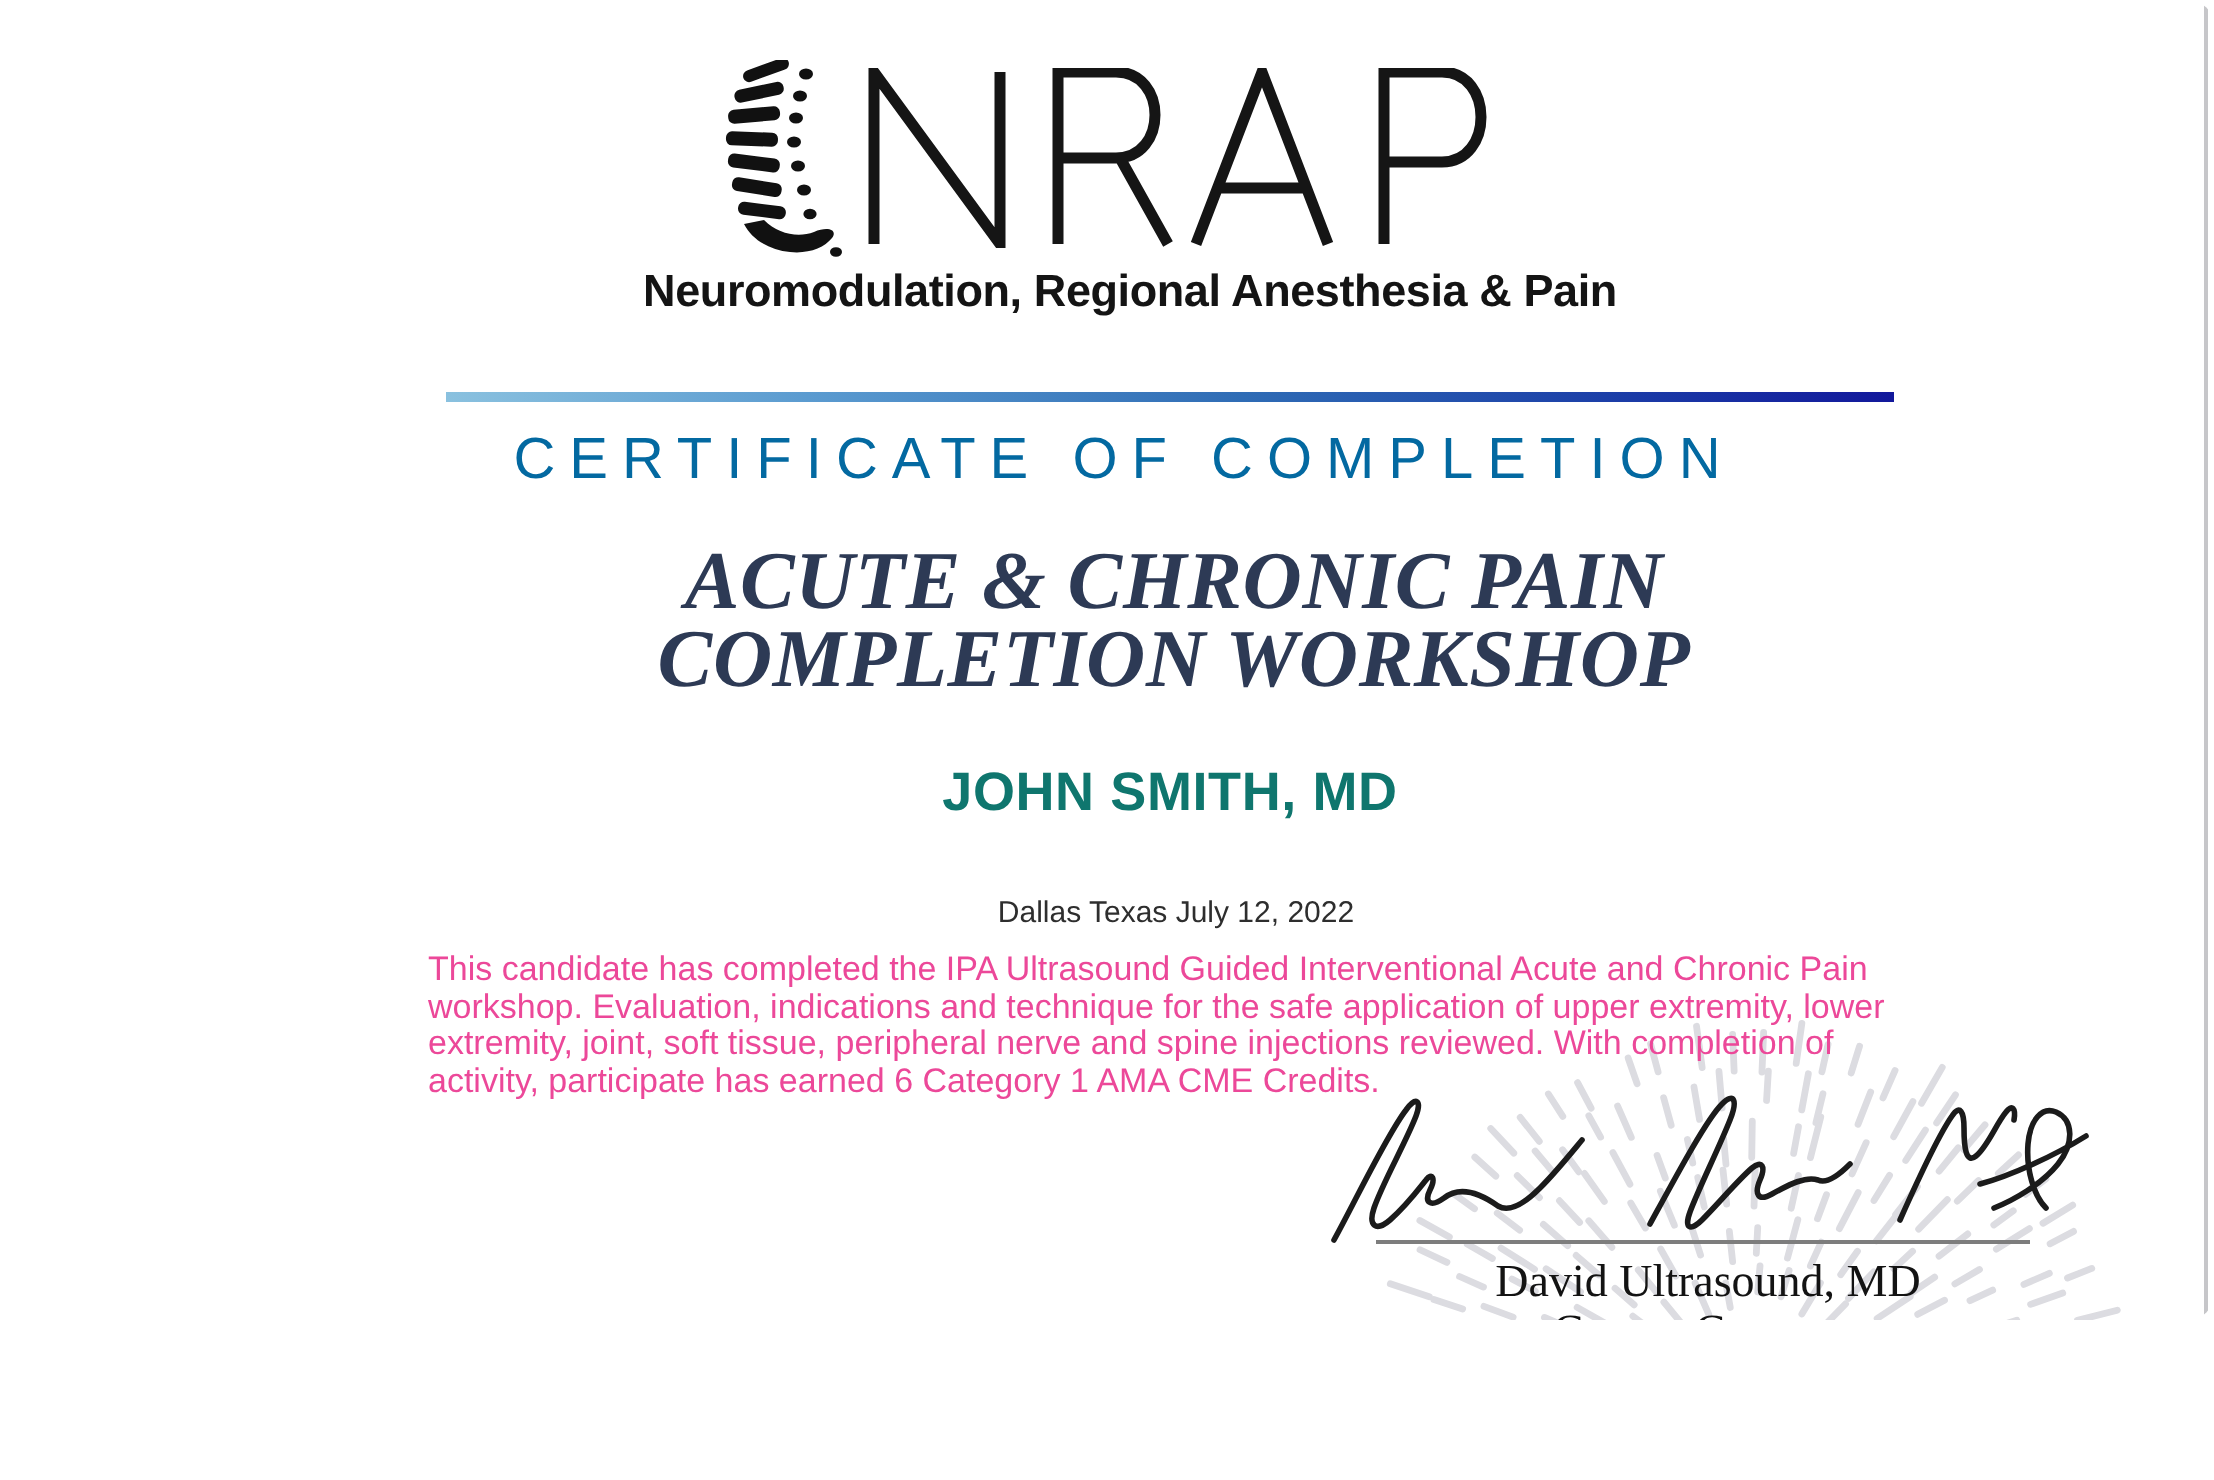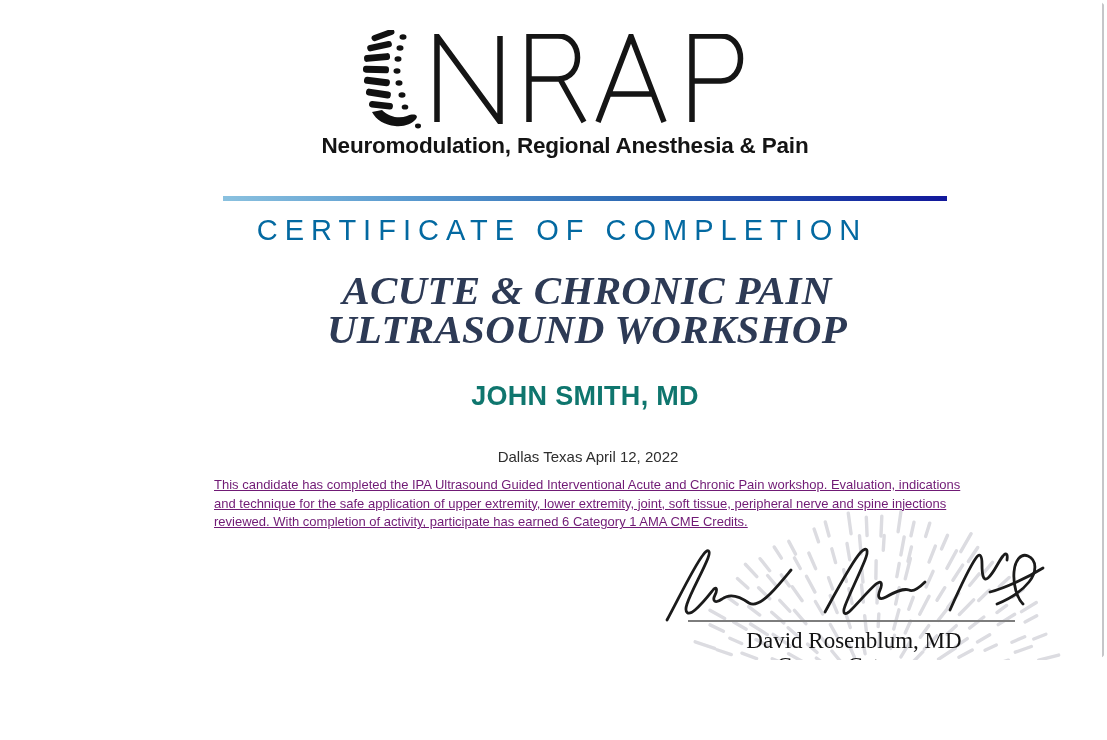--- a/index.html
+++ b/index.html
@@ -18,22 +18,22 @@
   #accent-rule{left:223px;top:196px;width:724px;height:5px;z-index:2;
     background:linear-gradient(90deg,#8ac1df 0%,#5b9bd0 25%,#2f6cb5 55%,#1c3fa8 80%,#12189b 100%);}
   
   #cert-heading{left:162px;top:214px;width:800px;font-size:29px;font-weight:400;
     letter-spacing:7px;color:#0369a1;z-index:2;}
   #course-title{left:187px;top:271px;width:800px;font-family:"Liberation Serif",serif;
     font-weight:bold;font-size:41px;line-height:39px;color:#2d3a55;letter-spacing:0.3px;z-index:2;font-style:italic;}
   #recipient{left:185px;top:381px;width:800px;font-size:27px;font-weight:bold;
     color:#0f766e;letter-spacing:0.3px;z-index:2;}
   #location-date{left:188px;top:448px;width:800px;font-size:15px;color:#2e2e2e;z-index:2;}
-  #body-text{left:214px;top:476px;width:757px;font-size:13px;line-height:18.7px;
-    color:#701a75;z-index:2;text-decoration:underline;}
+  #body-text{left:214px;top:476px;width:757px;font-size:17px;line-height:18.7px;
+    color:#ec4899;z-index:2;}
   
   #sunburst{left:0;top:0;width:1107px;height:740px;z-index:0;pointer-events:none;}
   #signature-svg{left:645px;top:540px;width:410px;height:85px;z-index:3;}
   #signature-rule{left:688px;top:620px;width:327px;height:1.5px;background:#7d7d7d;z-index:2;}
   #signatory{left:652px;top:628px;width:404px;font-family:"Liberation Serif",serif;
     font-size:23px;line-height:25px;color:#131313;z-index:2;}
   
   #page-edge{left:1102px;top:0;width:2px;height:740px;background:#c6c6c9;z-index:4;}
 </style>
 </head>
@@ -345,38 +345,38 @@
   </svg>
 
   <div id="tagline" class="abs ctr">Neuromodulation, Regional Anesthesia &amp; Pain</div>
 
   <div id="accent-rule" class="abs"></div>
 
   <div id="cert-heading" class="abs ctr">CERTIFICATE OF COMPLETION</div>
 
   <div id="course-title" class="abs ctr">
     <div>ACUTE &amp; CHRONIC PAIN</div>
-    <div>ULTRASOUND WORKSHOP</div>
+    <div>COMPLETION WORKSHOP</div>
   </div>
 
   <div id="recipient" class="abs ctr">JOHN SMITH, MD</div>
 
-  <div id="location-date" class="abs ctr">Dallas Texas April 12, 2022</div>
+  <div id="location-date" class="abs ctr">Dallas Texas July 12, 2022</div>
 
   <div id="body-text" class="abs">This candidate has completed the IPA Ultrasound Guided Interventional Acute and Chronic Pain workshop. Evaluation, indications and technique for the safe application of upper extremity, lower extremity, joint, soft tissue, peripheral nerve and spine injections reviewed. With completion of activity, participate has earned 6 Category 1 AMA CME Credits.</div>
 
   <svg id="signature-svg" class="abs" xmlns="http://www.w3.org/2000/svg" viewBox="0 0 410 85" fill="none" stroke="#1b1b1b" stroke-width="2.8" stroke-linecap="round" stroke-linejoin="round">
     <path d="M22 80 C 32 62, 48 28, 58 15 C 63 8, 66 10, 63 18 C 58 31, 46 52, 42 64 C 39 73, 43 76, 50 70 C 58 63, 64 55, 68 50 C 71 46, 73 49, 70 55 C 67 61, 70 64, 77 59 C 86 52, 97 58, 104 63 C 109 66, 116 63, 125 54 C 133 46, 141 36, 146 30"></path>
     <path d="M180 72 C 192 50, 208 20, 216 12 C 222 6, 224 10, 220 20 C 214 35, 204 55, 200 66 C 197 74, 200 76, 206 70 C 214 62, 224 50, 231 44 C 236 40, 238 43, 235 50 C 232 57, 234 61, 241 57 C 250 52, 258 48, 264 50 C 268 52, 274 48, 280 42"></path>
     <path d="M305 70 C 313 52, 324 28, 331 18 C 335 12, 337 16, 337 24 C 337 34, 338 42, 343 38 C 349 33, 353 22, 358 16 C 361 12, 363 14, 362 20"></path>
     <path d="M352 64 C 362 60, 376 52, 384 42 C 392 32, 392 20, 383 16 C 376 13, 370 20, 369 32 C 368 45, 372 58, 378 64"></path>
     <path d="M345 52 C 360 48, 382 38, 398 28"></path>
   </svg>
 
   <div id="signature-rule" class="abs"></div>
 
   <div id="signatory" class="abs ctr">
-    <div>David Rosenblum, MD</div>
+    <div>David Ultrasound, MD</div>
     <div>Course Category</div>
   </div>
 
   <div id="page-edge" class="abs"></div>
 </div>
 
 </body></html>

